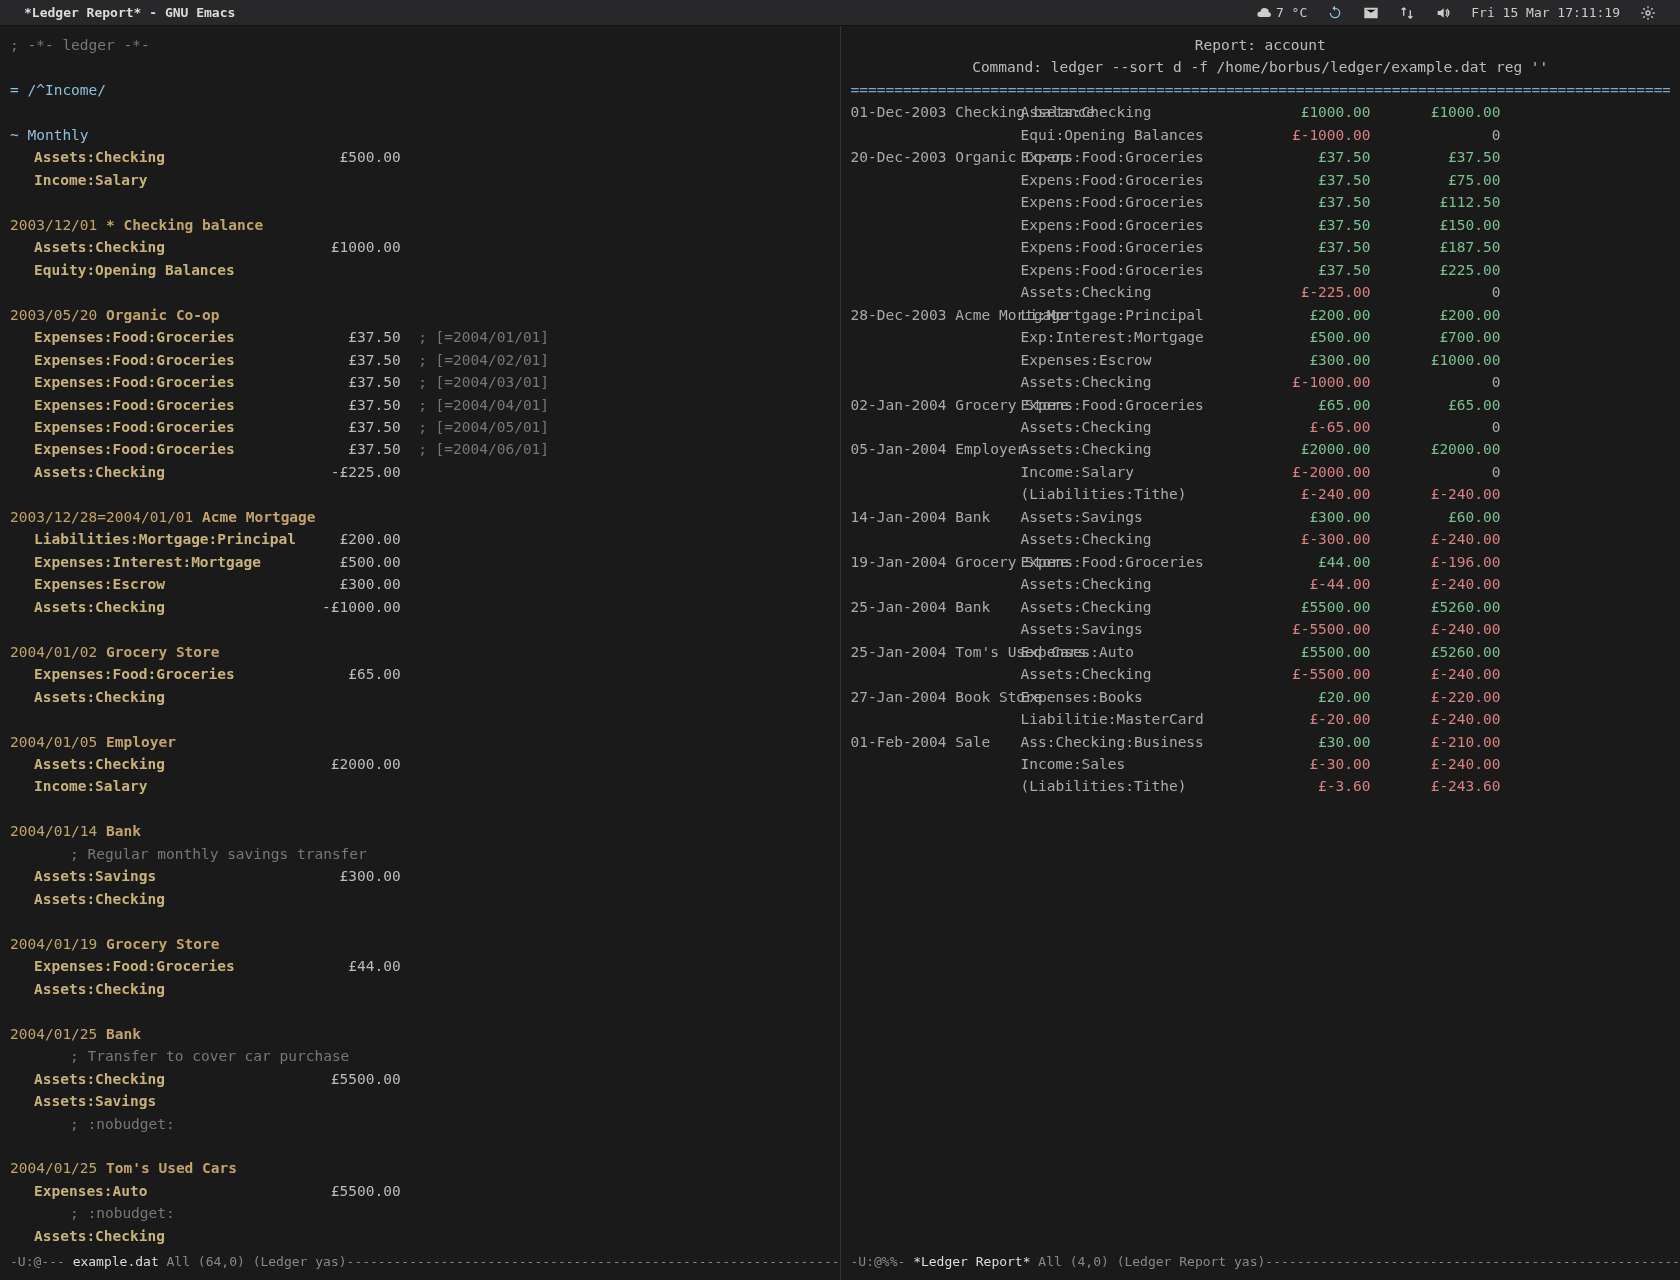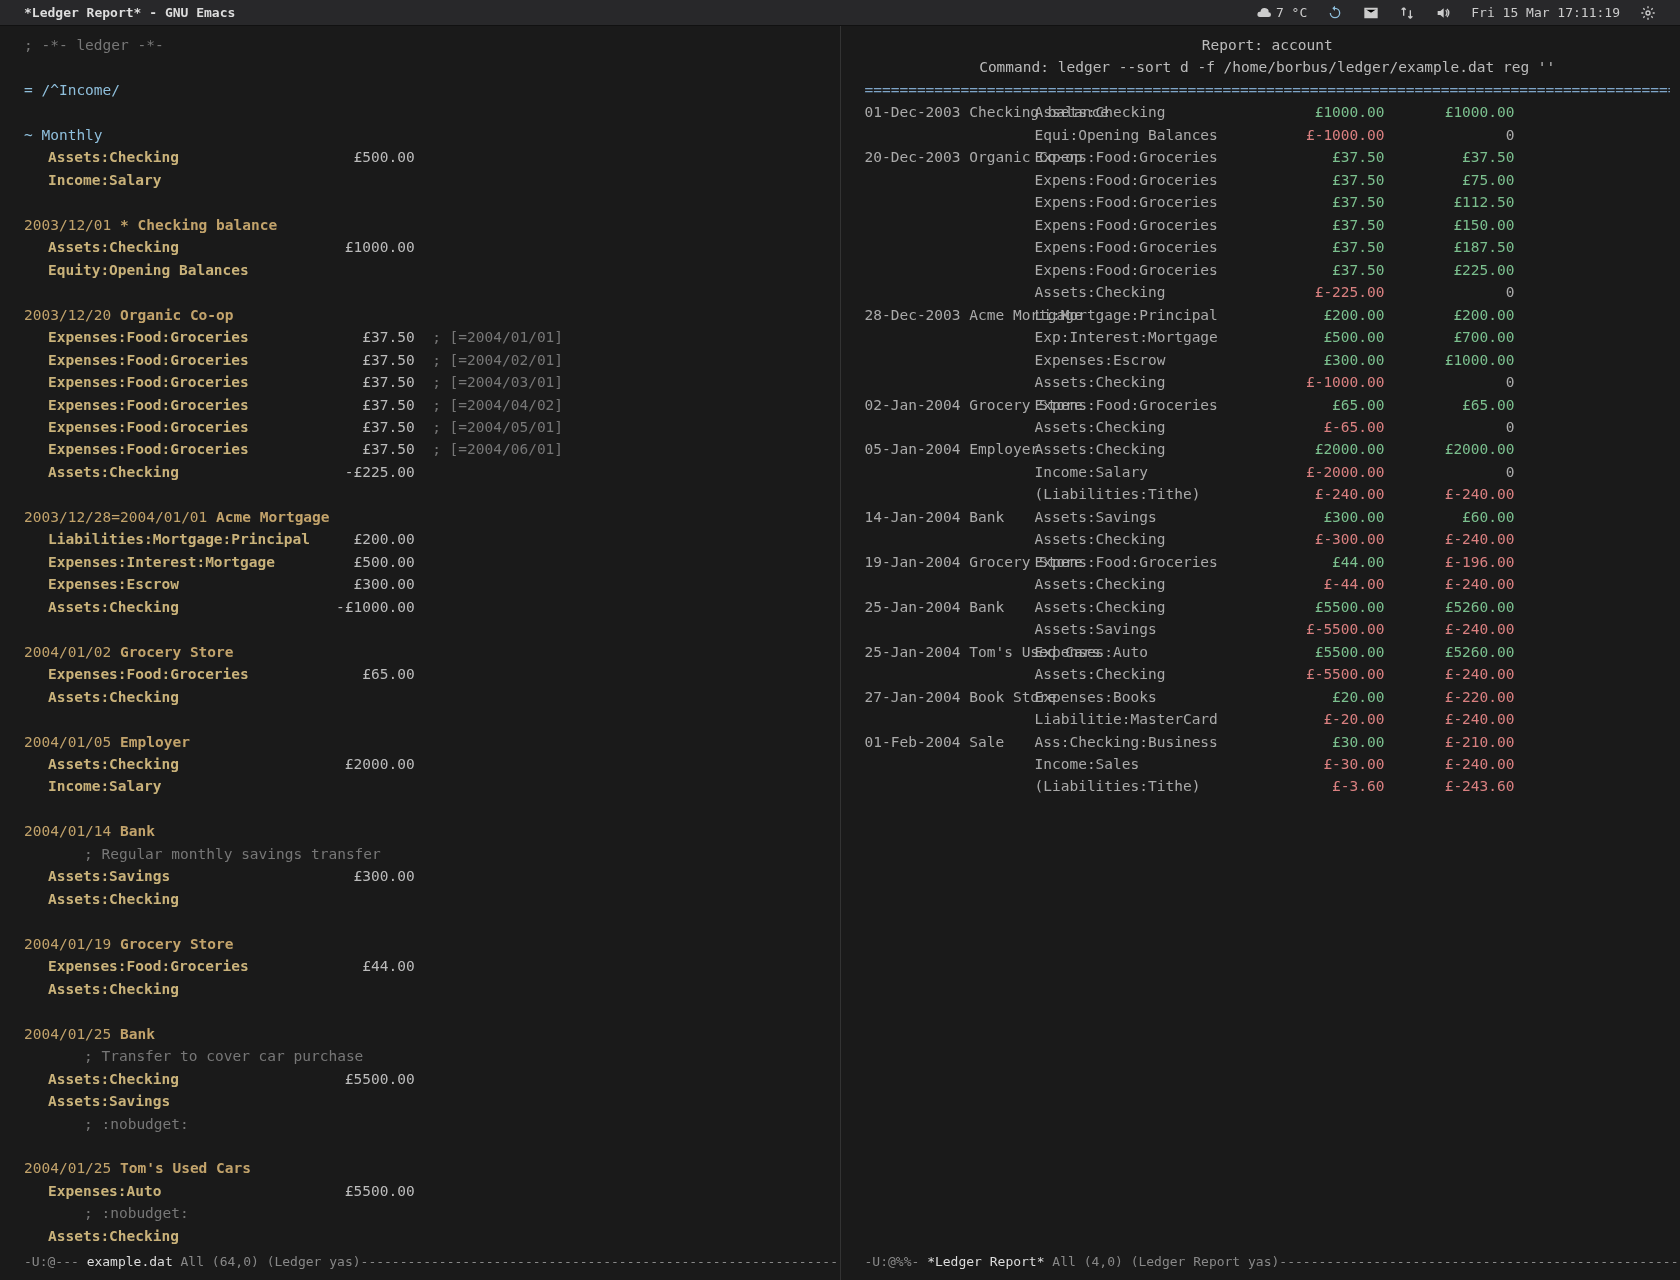--- a/index.html
+++ b/index.html
@@ -31,21 +31,20 @@
     display: flex;
     height: calc(100% - 26px);
     background: #1a1a1a;
   }
   .pane {
     flex: 1;
     padding: 8px 10px 0 10px;
     overflow: hidden;
     position: relative;
     line-height: 1.55;
-    margin-left: 14px;
   }
   .pane.left { border-right: 1px solid #333; }
   .modeline {
     position: absolute;
     bottom: 8px;
     left: 0;
     right: 0;
     height: 20px;
     background: #1a1a1a;
     color: #888;
@@ -129,25 +128,25 @@
         <div class="line"><span class="c-directive">= </span><span class="c-directive">/^Income/</span></div>
         <div class="line">&nbsp;</div>
         <div class="line"><span class="c-tilde">~ </span><span class="c-directive">Monthly</span></div>
         <div class="line"><span class="ind"></span><span class="c-account">Assets:Checking               </span><span class="c-amount">     £500.00</span></div>
         <div class="line"><span class="ind"></span><span class="c-account">Income:Salary                 </span><span class="c-amount">            </span></div>
         <div class="line">&nbsp;</div>
         <div class="line"><span class="c-date">2003/12/01</span><span class="c-payee"> * Checking balance</span></div>
         <div class="line"><span class="ind"></span><span class="c-account">Assets:Checking               </span><span class="c-amount">    £1000.00</span></div>
         <div class="line"><span class="ind"></span><span class="c-account">Equity:Opening Balances       </span><span class="c-amount">            </span></div>
         <div class="line">&nbsp;</div>
-        <div class="line"><span class="c-date">2003/12/20</span><span class="c-payee"> Organic Co-op</span></div>
+        <div class="line"><span class="c-date">2003/05/20</span><span class="c-payee"> Organic Co-op</span></div>
         <div class="line"><span class="ind"></span><span class="c-account">Expenses:Food:Groceries       </span><span class="c-amount">      £37.50</span><span class="c-comment">  ; [=2004/01/01]</span></div>
         <div class="line"><span class="ind"></span><span class="c-account">Expenses:Food:Groceries       </span><span class="c-amount">      £37.50</span><span class="c-comment">  ; [=2004/02/01]</span></div>
         <div class="line"><span class="ind"></span><span class="c-account">Expenses:Food:Groceries       </span><span class="c-amount">      £37.50</span><span class="c-comment">  ; [=2004/03/01]</span></div>
-        <div class="line"><span class="ind"></span><span class="c-account">Expenses:Food:Groceries       </span><span class="c-amount">      £37.50</span><span class="c-comment">  ; [=2004/04/02]</span></div>
+        <div class="line"><span class="ind"></span><span class="c-account">Expenses:Food:Groceries       </span><span class="c-amount">      £37.50</span><span class="c-comment">  ; [=2004/04/01]</span></div>
         <div class="line"><span class="ind"></span><span class="c-account">Expenses:Food:Groceries       </span><span class="c-amount">      £37.50</span><span class="c-comment">  ; [=2004/05/01]</span></div>
         <div class="line"><span class="ind"></span><span class="c-account">Expenses:Food:Groceries       </span><span class="c-amount">      £37.50</span><span class="c-comment">  ; [=2004/06/01]</span></div>
         <div class="line"><span class="ind"></span><span class="c-account">Assets:Checking               </span><span class="c-amount">    -£225.00</span></div>
         <div class="line">&nbsp;</div>
         <div class="line"><span class="c-date">2003/12/28=2004/01/01</span><span class="c-payee"> Acme Mortgage</span></div>
         <div class="line"><span class="ind"></span><span class="c-account">Liabilities:Mortgage:Principal</span><span class="c-amount">     £200.00</span></div>
         <div class="line"><span class="ind"></span><span class="c-account">Expenses:Interest:Mortgage    </span><span class="c-amount">     £500.00</span></div>
         <div class="line"><span class="ind"></span><span class="c-account">Expenses:Escrow               </span><span class="c-amount">     £300.00</span></div>
         <div class="line"><span class="ind"></span><span class="c-account">Assets:Checking               </span><span class="c-amount">   -£1000.00</span></div>
         <div class="line">&nbsp;</div>

